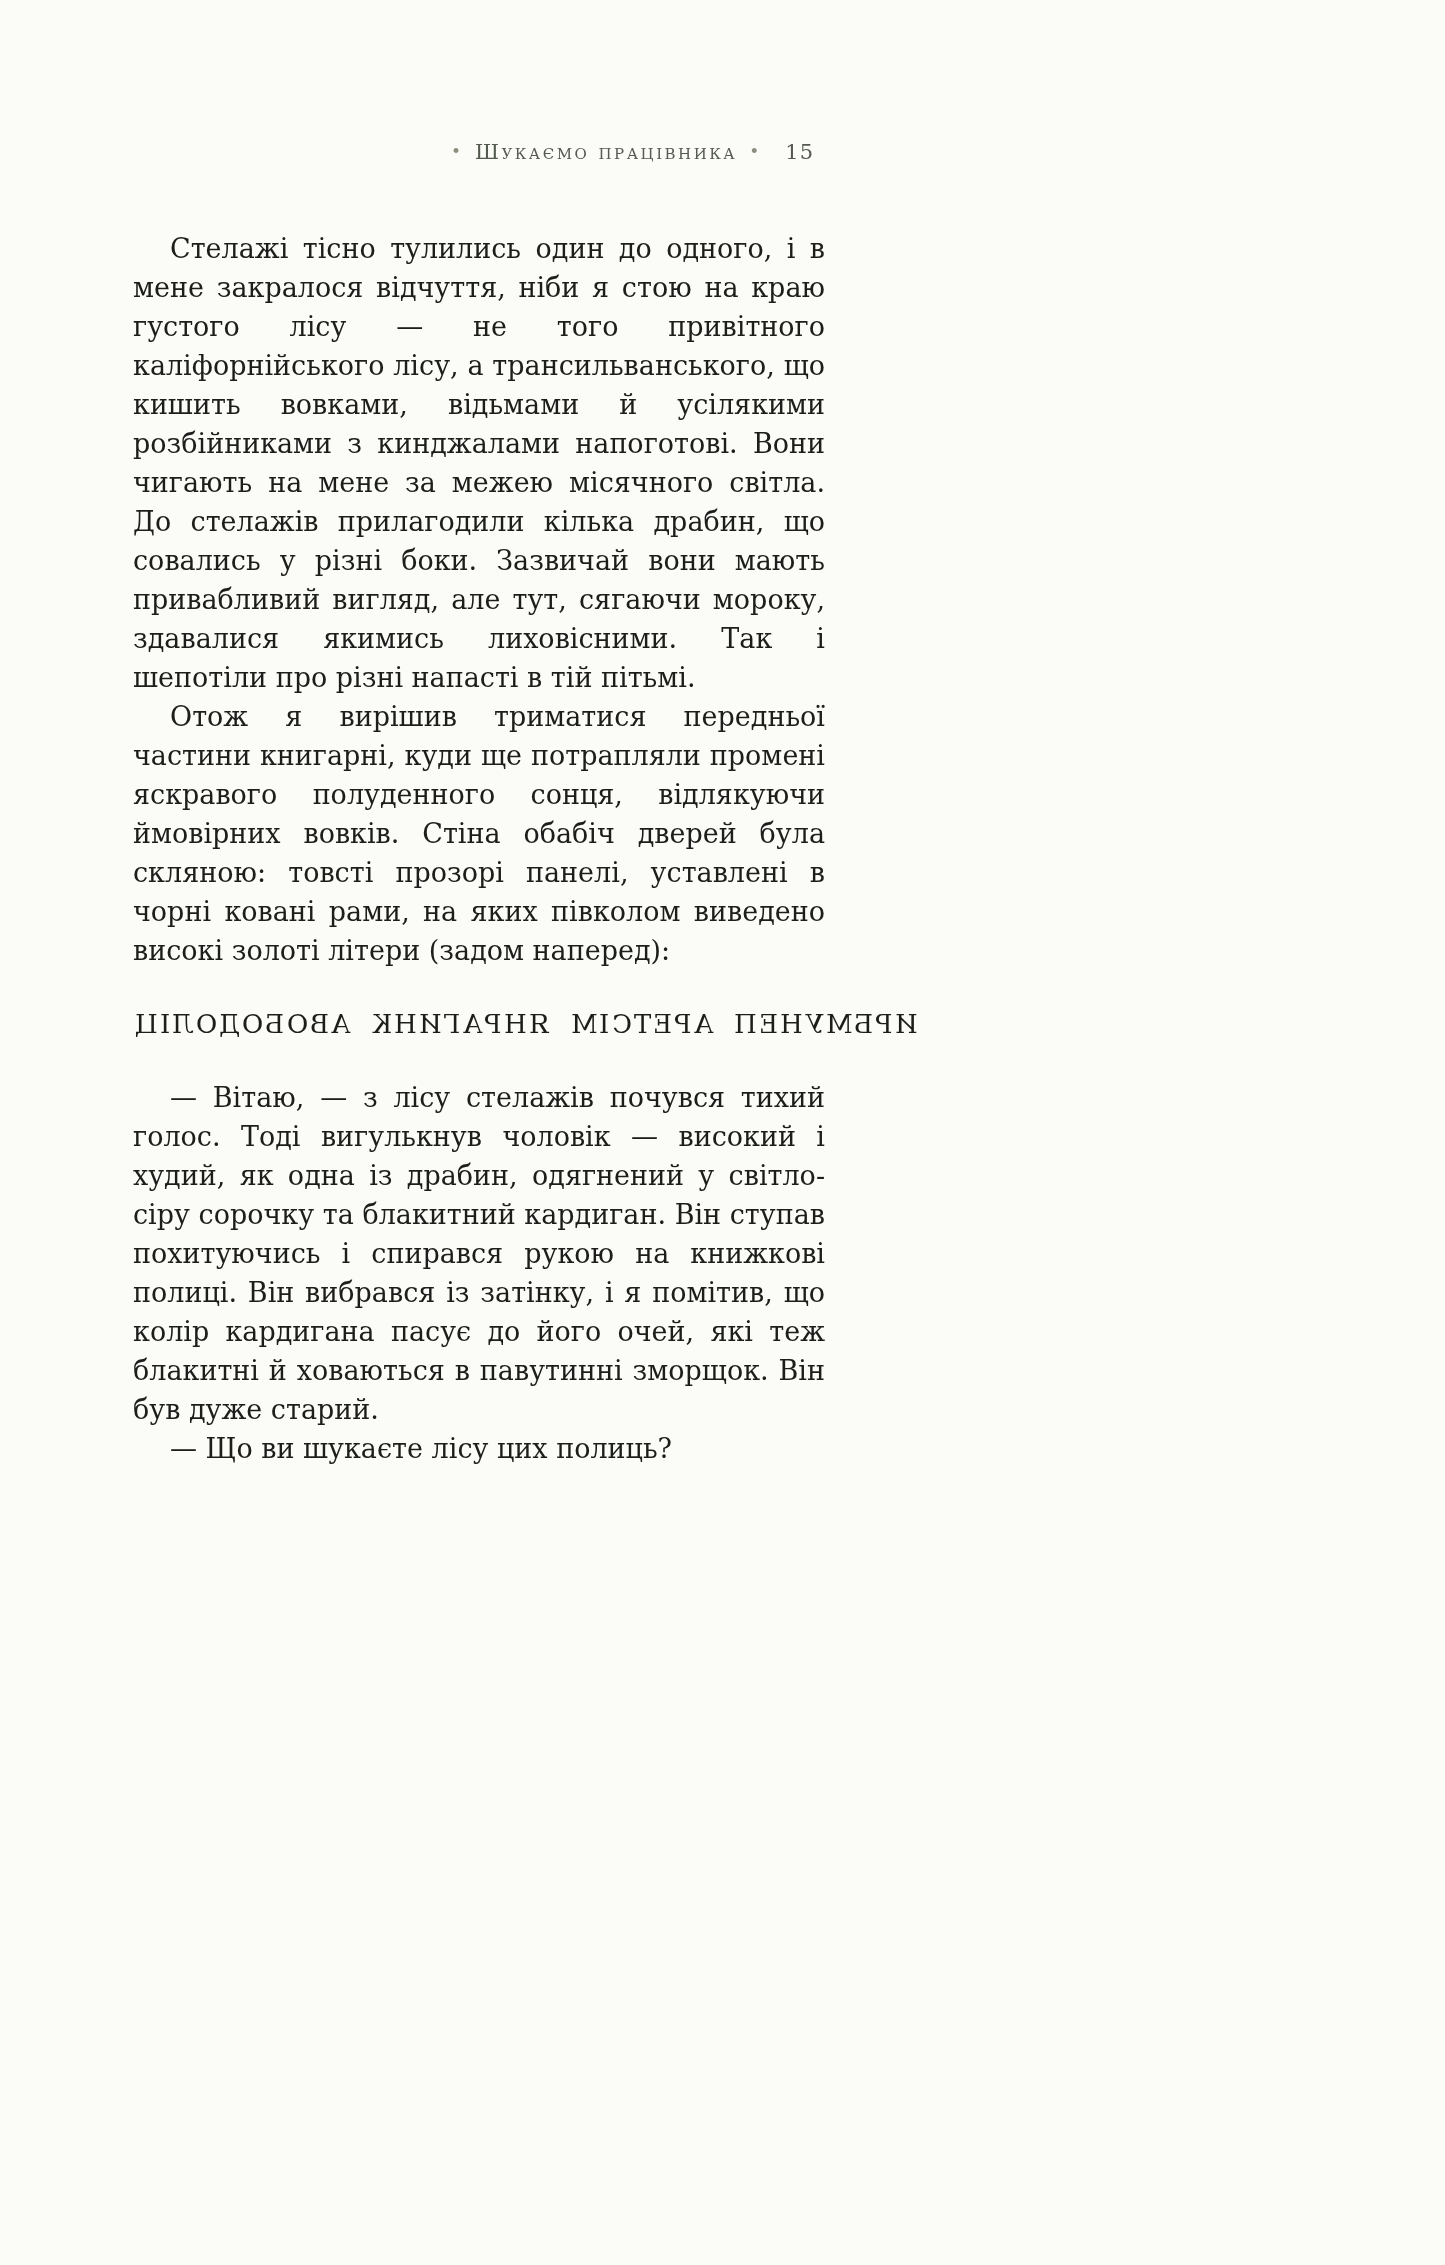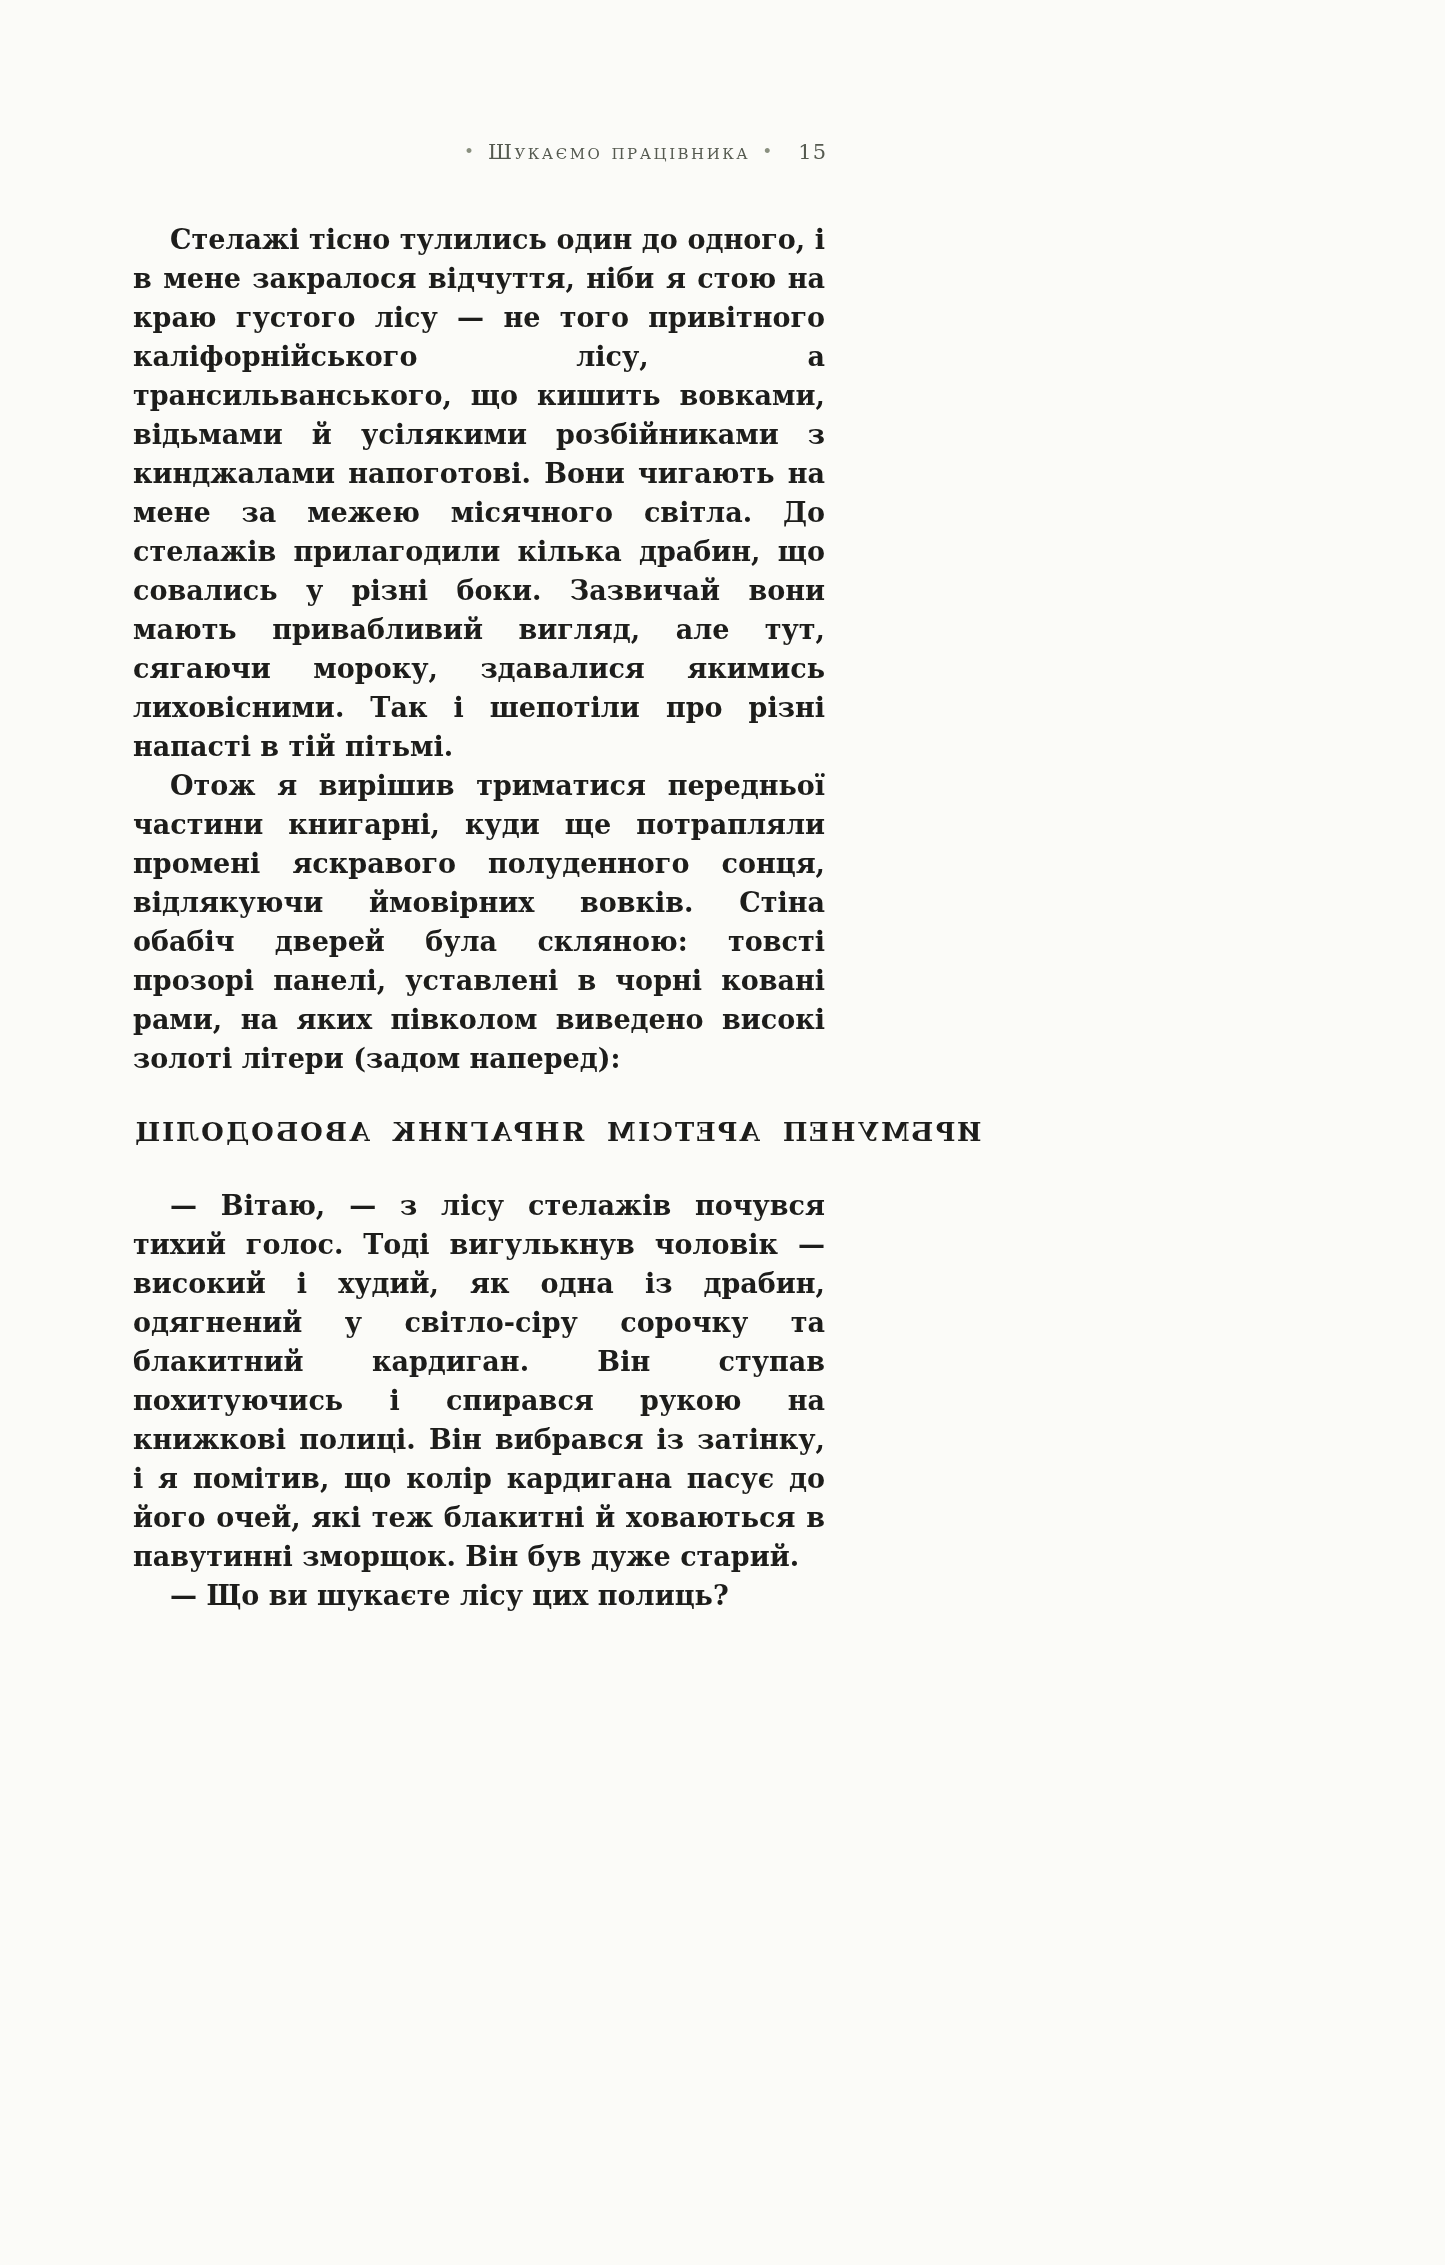--- a/index.html
+++ b/index.html
@@ -14,21 +14,21 @@
     width: 1445px;
     height: 2265px;
     background: #fbfbf8;
     box-sizing: border-box;
     font-family: "DejaVu Serif", "Liberation Serif", serif;
     overflow: hidden;
   }
   .running-head {
     position: absolute;
     top: 138px;
-    left: 135px;
+    left: 122px;
     width: 692px;
     text-align: right;
     font-size: 21px;
     line-height: 26px;
     color: #555a50;
     letter-spacing: 2px;
     white-space: nowrap;
   }
   .rh-title {
     font-variant: small-caps;
@@ -39,29 +39,28 @@
     font-size: 17px;
     margin: 0 12px;
     vertical-align: 2px;
   }
   .rh-page-number {
     margin-left: 12px;
     letter-spacing: 1px;
   }
   .text-block {
     position: absolute;
-    top: 220px;
+    top: 229px;
     left: 133px;
     width: 692px;
     font-size: 27px;
     line-height: 39px;
     color: #1d1d1b;
     text-align: justify;
     hyphens: auto;
-    font-weight: bold;
     -webkit-hyphens: auto;
   }
   .para {
     margin: 0;
     text-indent: 37px;
   }
   .sign-line {
     text-align: center;
     margin: 34px 0;
     text-indent: 0;

